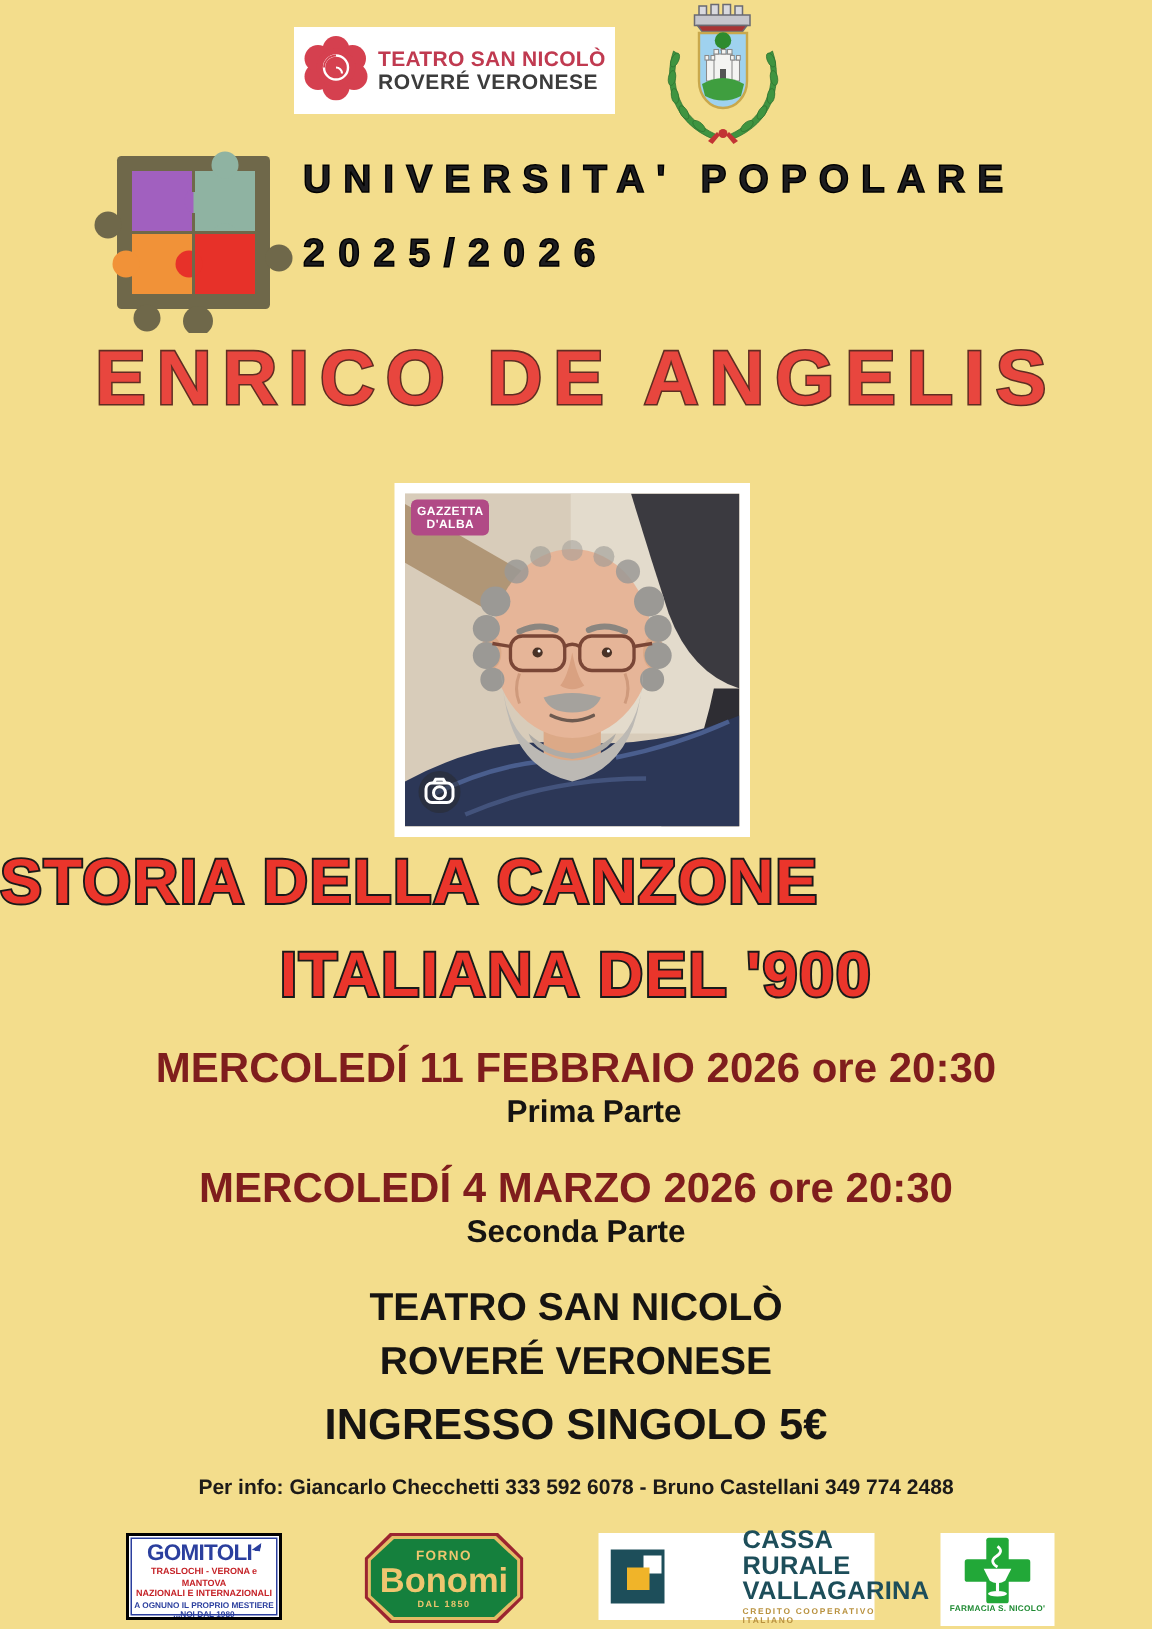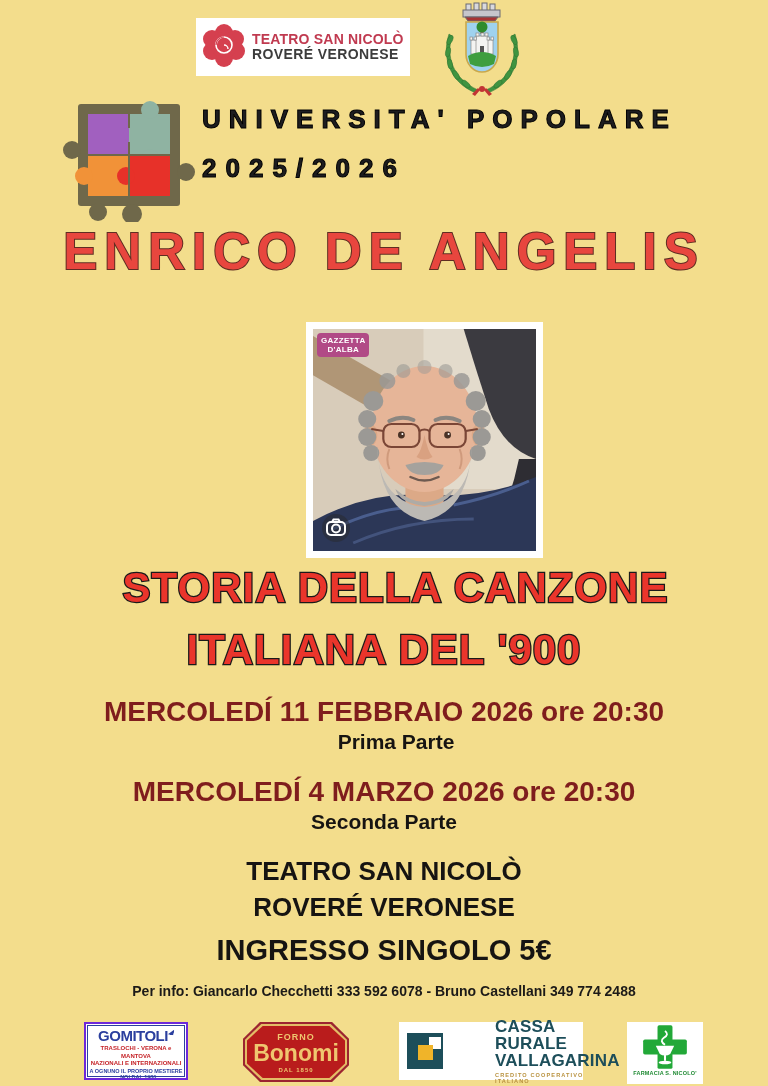--- a/index.html
+++ b/index.html
@@ -38,36 +38,36 @@
     color:#e8463e; -webkit-text-stroke:2px #5f2d22; paint-order:stroke fill;
   }
   .speaker-sub{
     position:absolute; left:0; top:286px; width:768px; text-align:center;
     font-size:23px; font-weight:bold; color:#14100e;
   }
 
   
   .photo-frame{
     position:absolute; left:263px; top:322px; width:237px; height:236px;
-    background:#ffffff; padding:7px;margin-left:43px;
+    background:#ffffff; padding:7px;
   }
   .photo{ position:relative; width:100%; height:100%; overflow:hidden; background:#d6cab8; }
   .photo svg{ display:block; width:100%; height:100%; }
   .photo-badge{
     position:absolute; left:4px; top:4px; background:#b14a86; color:#fff;
     font-size:8px; font-weight:bold; line-height:1.15; padding:3px 4px;
     border-radius:4px; text-align:center; letter-spacing:.3px;
   }
   .lens-chip{ position:absolute; left:8px; bottom:8px; width:30px; height:30px; }
 
   
   .event-title1{
-    position:absolute; left:0; top:564px; width:768px; text-align:center;
+    position:absolute; left:0; top:564px; width:768px; 
     font-size:42px; font-weight:bold; letter-spacing:1px; white-space:nowrap;
-    color:#ea352b; -webkit-text-stroke:2.5px #1a1a1a; paint-order:stroke fill;padding-left:23px;
+    color:#ea352b; -webkit-text-stroke:2.5px #1a1a1a; paint-order:stroke fill;
   }
   .event-title2{
     position:absolute; left:0; top:626px; width:768px; text-align:center;
     font-size:42px; font-weight:bold; letter-spacing:1px;
     color:#ea352b; -webkit-text-stroke:2.5px #1a1a1a; paint-order:stroke fill;
   }
   .date-line{ position:absolute; left:0; width:768px; text-align:center;
     font-size:28px; font-weight:bold; color:#7f1d1d; white-space:nowrap; }
   .part-line{ position:absolute; left:0; width:768px; text-align:center;
     font-size:21px; font-weight:bold; color:#161412; }
@@ -80,34 +80,34 @@
     font-size:26px; font-weight:bold; color:#161412; }
   .ticket{ position:absolute; left:0; top:934px; width:768px; text-align:center;
     font-size:29px; font-weight:bold; color:#161412; }
   .info{ position:absolute; left:0; top:983px; width:768px; text-align:center;
     font-size:14px; font-weight:bold; color:#1c1a18; }
 
   
   .sponsor{ position:absolute; top:1022px; }
   .gomitoli{
     left:84px; width:104px; height:58px; background:#fff;
-    border:2px solid #6d28d9; box-shadow:inset 0 0 0 1px #fff, inset 0 0 0 2px #2b3f9e;
+    border:2px solid #000000; box-shadow:inset 0 0 0 1px #fff, inset 0 0 0 2px #2b3f9e;
     text-align:center; padding-top:3px; overflow:hidden;
   }
   .gomitoli-name{ color:#2b3f9e; font-weight:bold; font-size:15px; letter-spacing:-.5px; line-height:1; display:inline-block; }
   .gomitoli-arrow{ display:inline-block; width:6px; height:6px; background:#2b3f9e;
     clip-path:polygon(0 100%, 100% 0, 100% 100%); transform:translateY(-6px) rotate(10deg); }
   .gomitoli-red{ color:#c52328; font-weight:bold; font-size:6px; line-height:1.25; }
   .gomitoli-blue{ color:#2b3f9e; font-weight:bold; font-size:5.5px; line-height:1.25; }
 
   .bonomi{ left:243px; width:106px; height:60px; }
   .bonomi .oct{ position:absolute; clip-path:polygon(16% 0,84% 0,100% 28%,100% 72%,84% 100%,16% 100%,0 72%,0 28%); }
   .bonomi-outer{ inset:0; background:#9c2430; }
   .bonomi-gold{ inset:2px; background:#e4bc66; }
-  .bonomi-inner{ inset:4px; background:#b91c1c; display:flex; flex-direction:column; align-items:center; justify-content:center; }
+  .bonomi-inner{ inset:4px; background:#15803d; display:flex; flex-direction:column; align-items:center; justify-content:center; }
   .bonomi-top{ color:#efc66f; font-size:9px; font-weight:bold; letter-spacing:1px; }
   .bonomi-name{ color:#efc66f; font-size:23px; font-weight:bold; line-height:1; }
   .bonomi-bottom{ color:#efc66f; font-size:6px; font-weight:bold; letter-spacing:1px; margin-top:2px; }
 
   .cassa{ left:399px; width:184px; height:58px; background:#fff;
     display:flex; align-items:center; gap:7px; padding:6px 8px; }
   .cassa-mark{ width:40px; height:40px; flex:0 0 auto; }
   .cassa-text{ line-height:1;margin-left:41px; }
   .cassa-line{ color:#1d4e5a; font-weight:bold; font-size:17px; letter-spacing:.2px; }
   .cassa-sub{ color:#b9923f; font-weight:bold; font-size:5.6px; letter-spacing:1.1px; margin-top:4px; }

